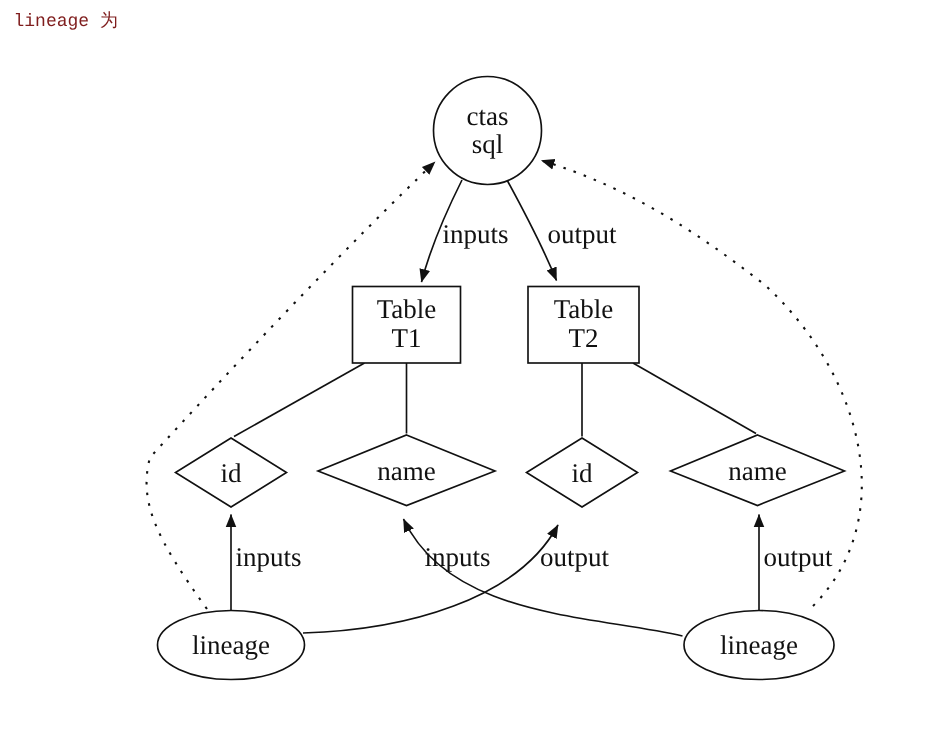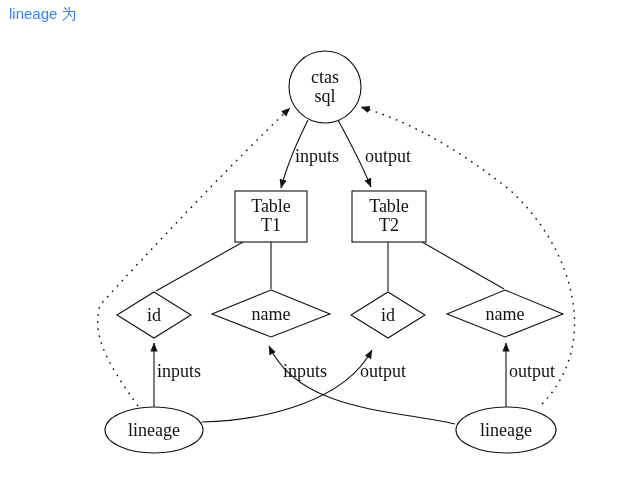--- a/index.html
+++ b/index.html
@@ -11,23 +11,23 @@
     position: relative;
     width: 631px;
     height: 490px;
     background: #ffffff;
     overflow: hidden;
   }
   .caption {
     position: absolute;
     left: 9px;
     top: 5px;
-    font-family: Liberation Sans, sans-serif;
-    font-size: 15px;
-    color: #3b82f6;
+    font-family: Liberation Mono, monospace;
+    font-size: 12px;
+    color: #7f1d1d;
   }
   svg.diagram {
     position: absolute;
     left: 0;
     top: 0;
   }
   svg.diagram .shape {
     fill: #ffffff;
     stroke: #111111;
     stroke-width: 1.1;

